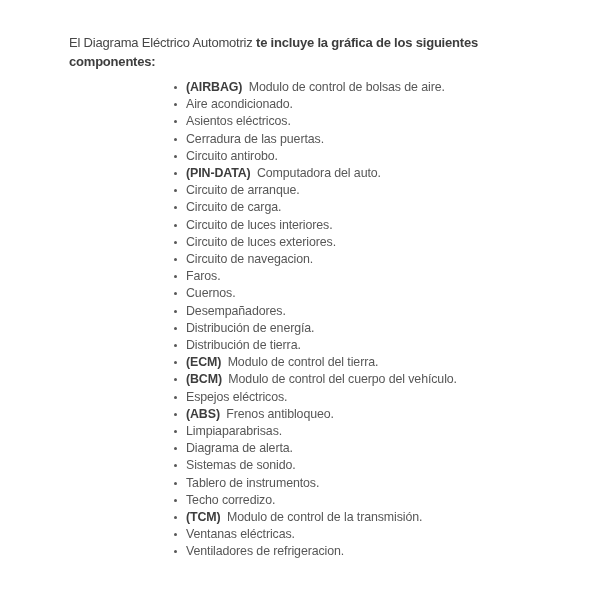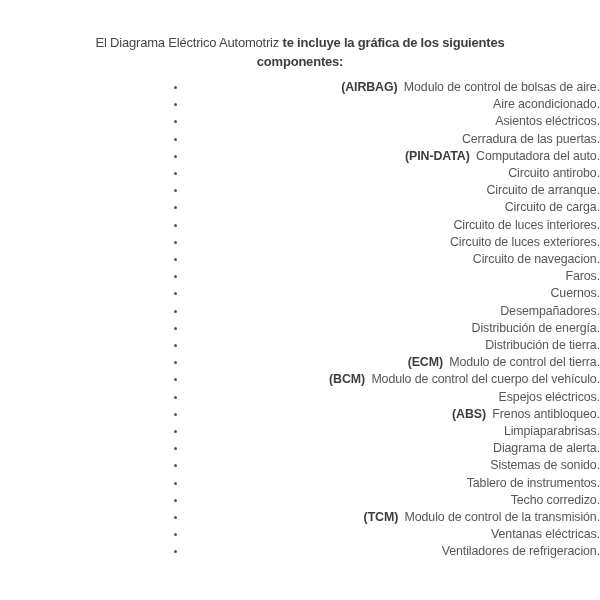--- a/index.html
+++ b/index.html
@@ -14,35 +14,33 @@
   }
   .page {
     width: 600px;
     height: 600px;
     background: var(--background, #ffffff);
   }
   .title {
     margin: 0 auto;
     padding-top: 33px;
     max-width: 462px;
-    text-align: center;
     font-size: 13px;
     line-height: 19px;
     letter-spacing: -0.2px;
     color: var(--title_text, #474747);
   }
   .b {
     font-weight: 700;
     color: var(--bold_text, #3d3d3d);
   }
   ul.components {
     list-style: none;
     margin: 8px 0 0 173px;
     padding: 0;
-    text-align: right;
   }
   ul.components li {
     position: relative;
     padding-left: 13px;
     font-size: 12.4px;
     line-height: 17.2px;
     letter-spacing: -0.1px;
     color: var(--text, #575757);
     white-space: nowrap;
   }
@@ -87,31 +85,31 @@
       <span class="li-bold"></span>
       <span class="li-text">Asientos eléctricos.</span>
     </li>
       <li>
       <span class="bullet"></span>
       <span class="li-bold"></span>
       <span class="li-text">Cerradura de las puertas.</span>
     </li>
       <li>
       <span class="bullet"></span>
+      <span class="li-bold"></span>
+      <span class="li-text">Circuito antirobo.</span>
+    </li>
+      <li>
+      <span class="bullet"></span>
       <span class="li-bold">(PIN-DATA)</span>
       <span class="li-text">Computadora del auto.</span>
     </li>
       <li>
       <span class="bullet"></span>
       <span class="li-bold"></span>
-      <span class="li-text">Circuito antirobo.</span>
-    </li>
-      <li>
-      <span class="bullet"></span>
-      <span class="li-bold"></span>
       <span class="li-text">Circuito de arranque.</span>
     </li>
       <li>
       <span class="bullet"></span>
       <span class="li-bold"></span>
       <span class="li-text">Circuito de carga.</span>
     </li>
       <li>
       <span class="bullet"></span>
       <span class="li-bold"></span>

